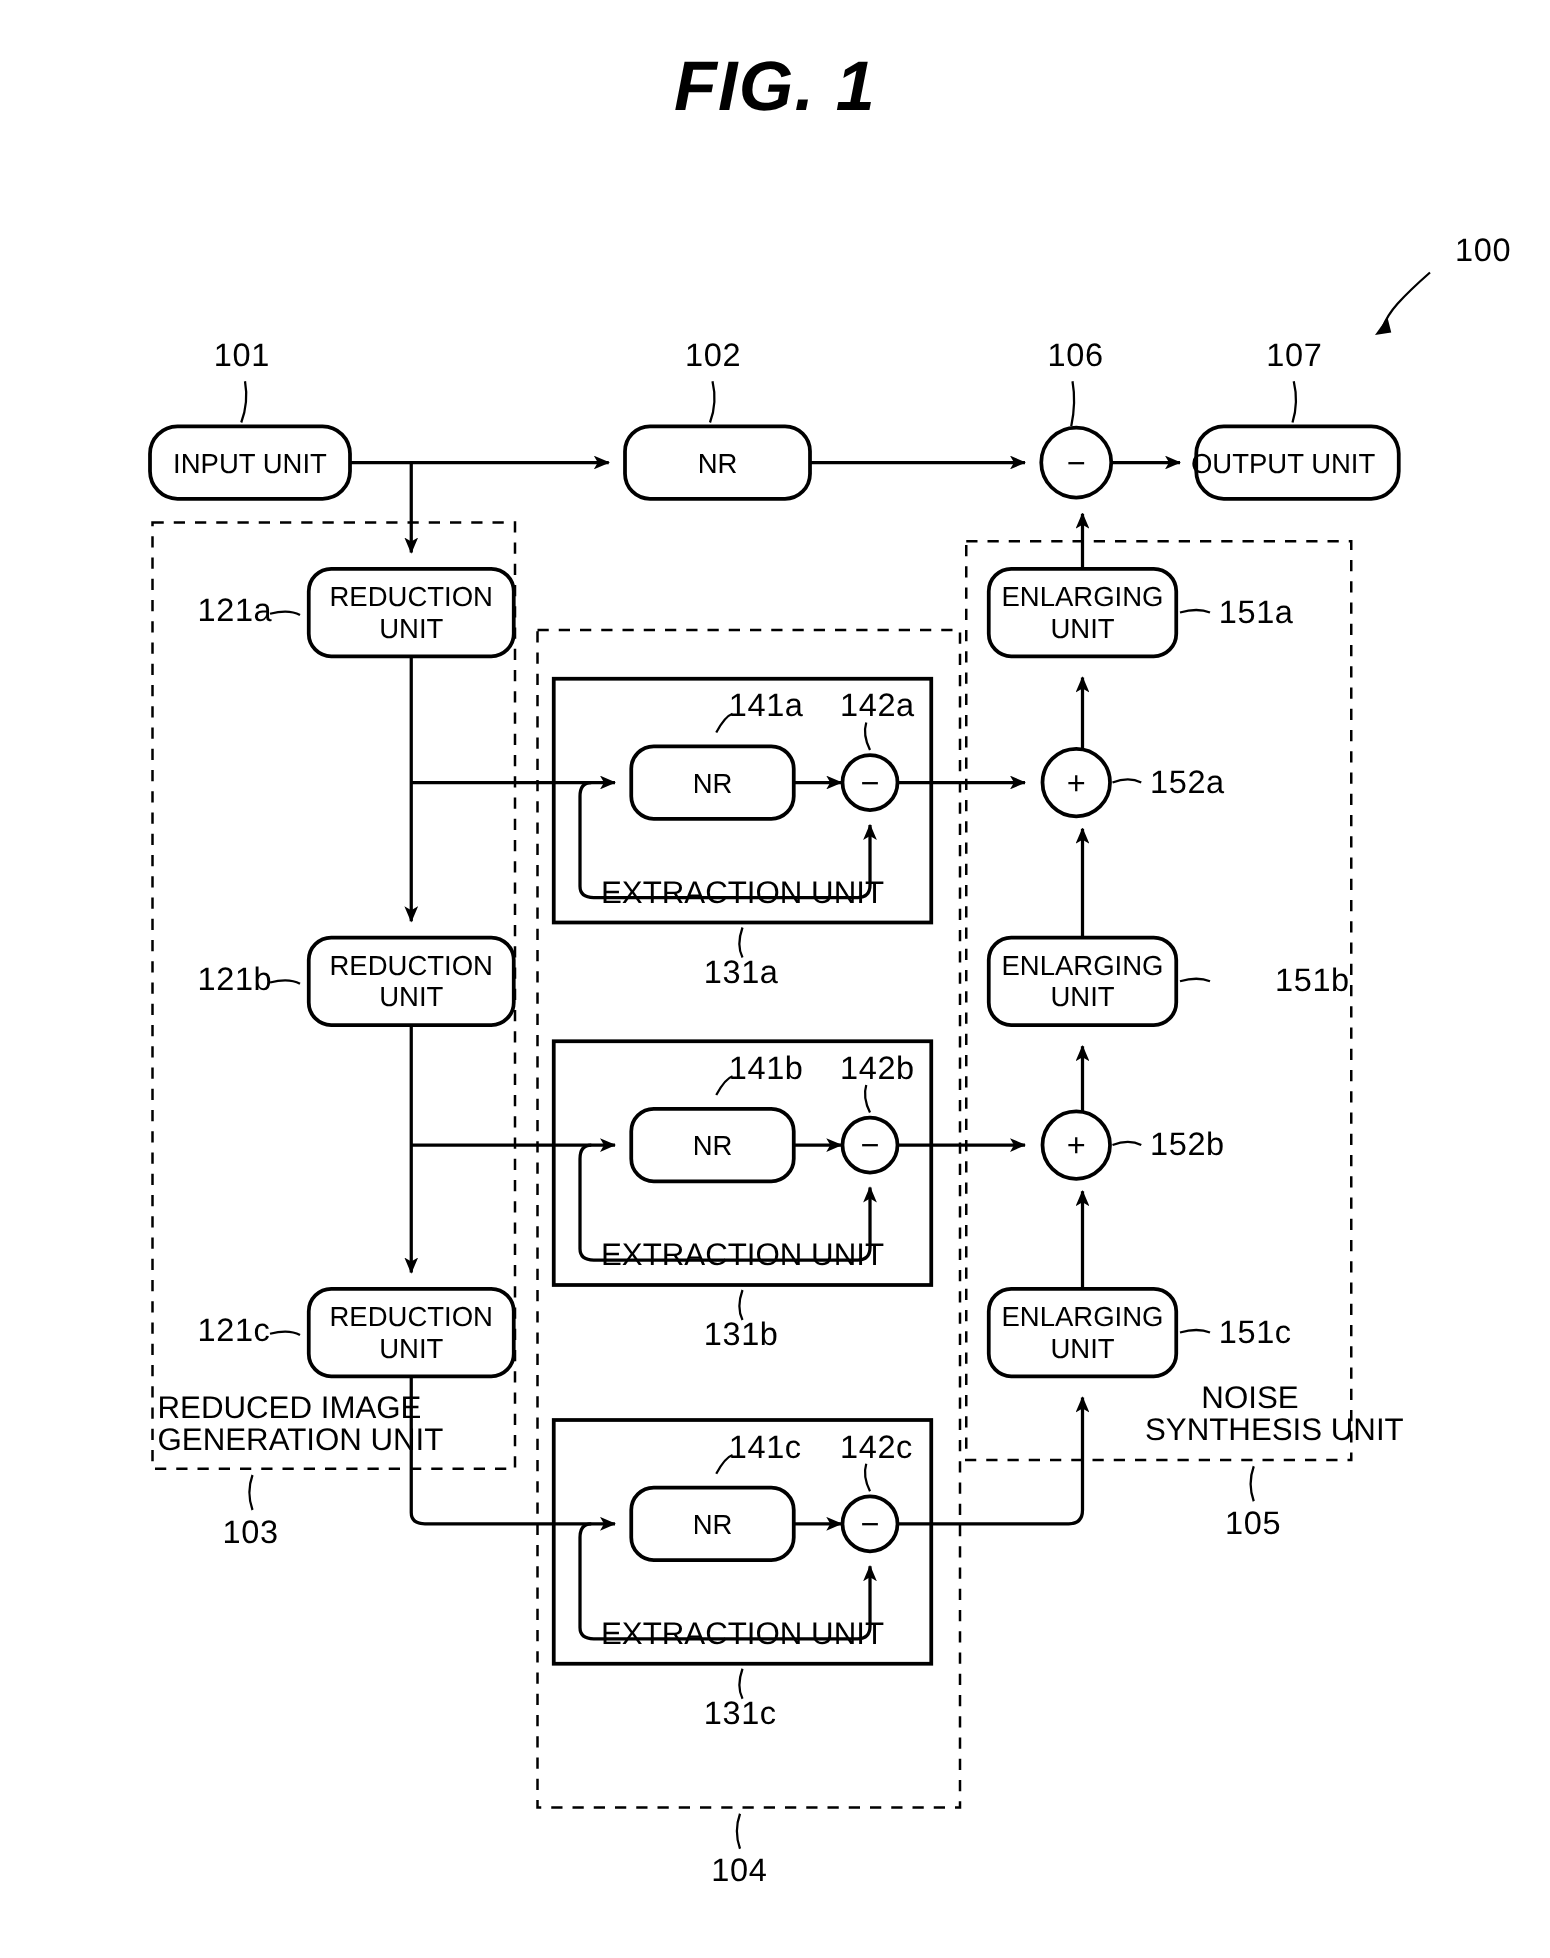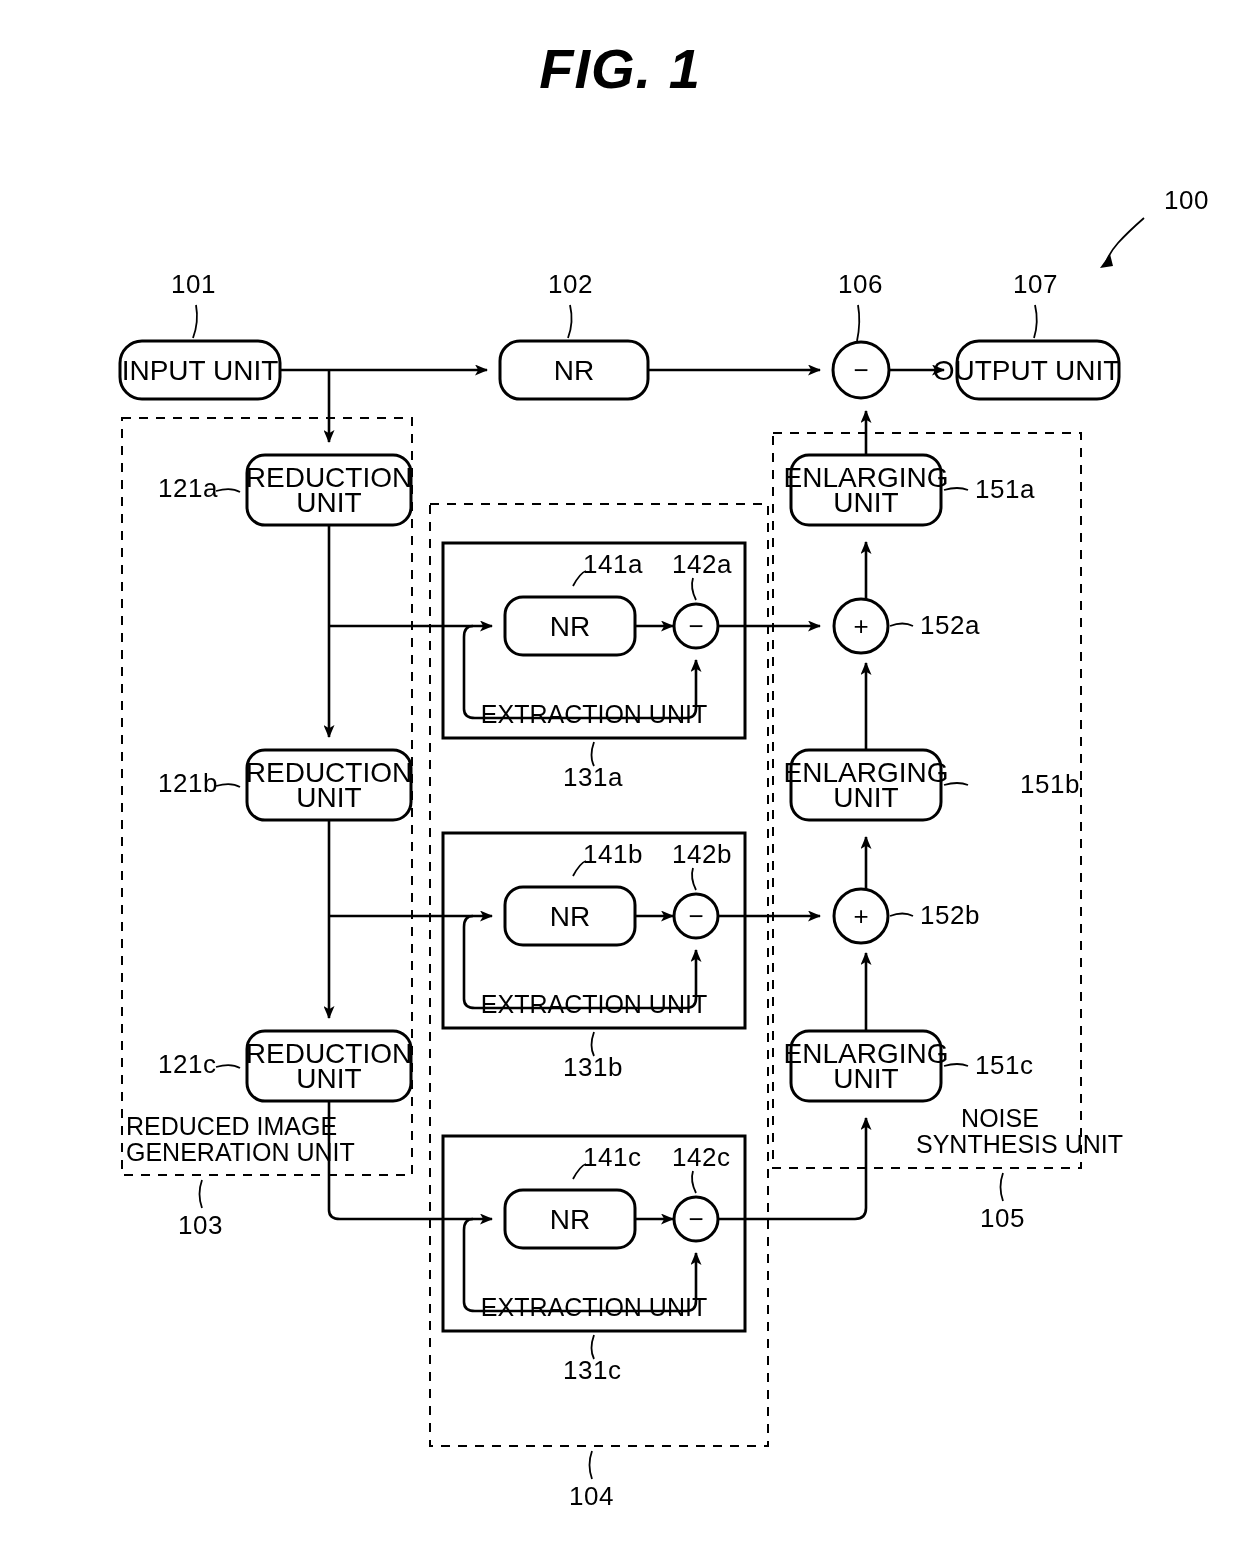--- a/index.html
+++ b/index.html
@@ -27,21 +27,21 @@
     font-family:"Liberation Sans", sans-serif;
     font-size:22px;
     line-height:25px;
     white-space:pre;
     color:#000;
   }
   .refnum{font-size:26px;letter-spacing:0.5px;}
   .boxtext{
     position:absolute;
     text-align:center;
-    font-size:28px;
+    font-size:22px;
     line-height:25px;
     font-family:"Liberation Sans", sans-serif;
     white-space:pre;
     display:flex;align-items:center;justify-content:center;
   }
   .grouptext{
     position:absolute;text-align:center;font-size:25px;line-height:26px;
     white-space:pre;
   }
   .opsym{

